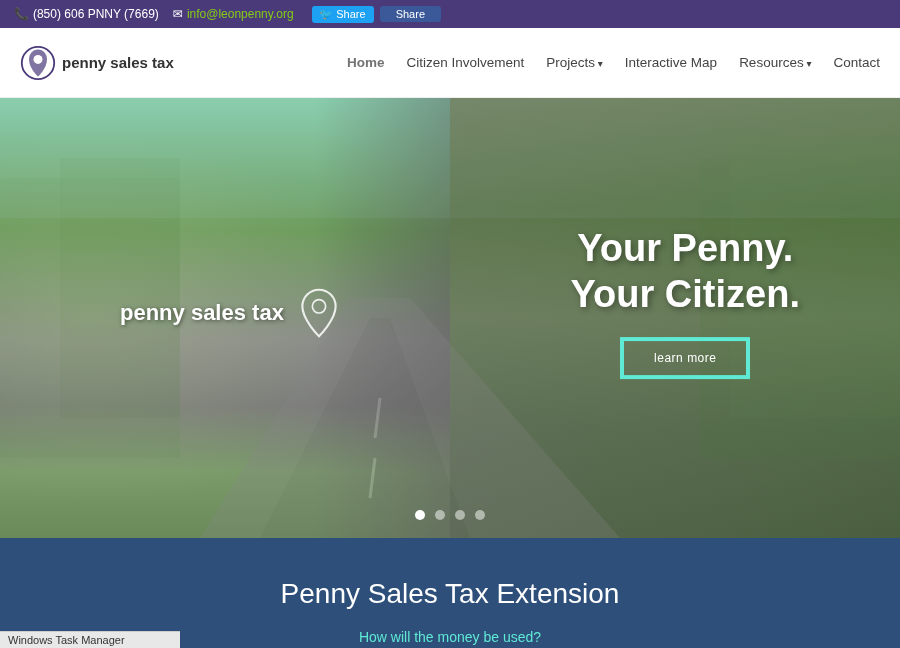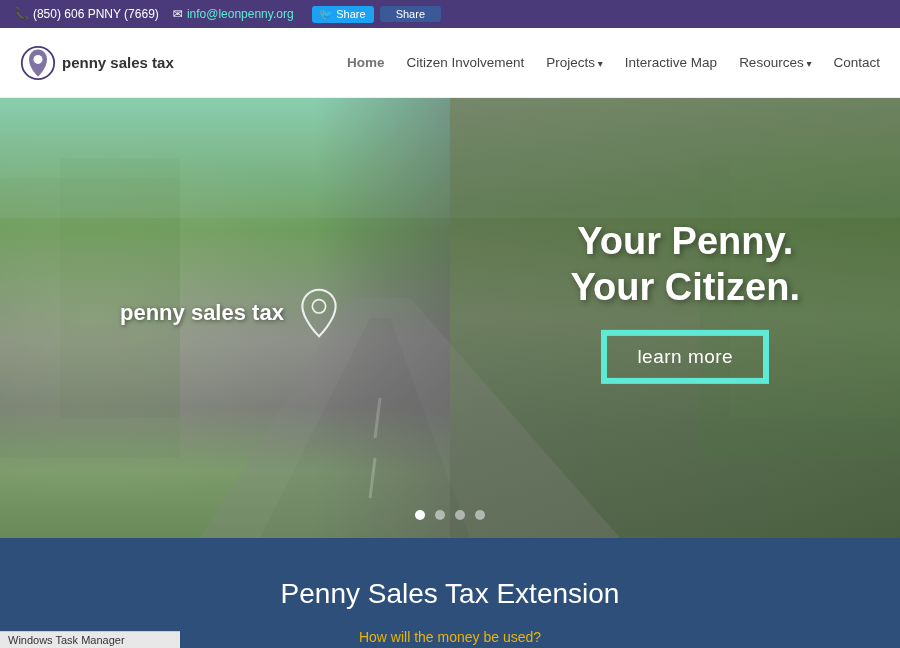--- a/index.html
+++ b/index.html
@@ -11,21 +11,21 @@
       color: #fff;
       font-size: 12px;
       padding: 4px 14px;
       display: flex;
       align-items: center;
       gap: 14px;
       height: 28px;
     }
     .top-bar-phone { display: flex; align-items: center; gap: 4px; }
     .top-bar-email { display: flex; align-items: center; gap: 4px; }
-    .top-bar-email a { color: #5eead4; text-decoration: none; }
+    .top-bar-email a { color: #84cc16; text-decoration: none; }
     .top-bar-social { display: flex; align-items: center; gap: 6px; margin-left: 4px; }
     .btn-tweet {
       background: #1da1f2;
       color: #fff;
       border: none;
       border-radius: 3px;
       font-size: 11px;
       padding: 2px 8px;
       cursor: pointer;
       display: flex; align-items: center; gap: 3px;
@@ -143,25 +143,25 @@
     }
     .hero-title {
       font-size: 38px;
       font-weight: bold;
       text-shadow: 2px 2px 6px rgba(0,0,0,0.4);
       line-height: 1.2;
       margin-bottom: 20px;
     }
     .hero-btn {
       display: inline-block;
-      border: 6px solid #5eead4;
+      border: 4px solid #5eead4;
       color: #fff;
       background: transparent;
       padding: 10px 30px;
-      font-size: 19px;
+      font-size: 12px;
       cursor: pointer;
       text-decoration: none;
       letter-spacing: 0.5px;
     }
     
     .hero-dots {
       position: absolute;
       bottom: 18px;
       left: 50%;
       transform: translateX(-50%);
@@ -183,21 +183,21 @@
       color: #fff;
       min-height: 108px;
     }
     .section-title {
       font-size: 28px;
       font-weight: 300;
       margin-bottom: 19px;
     }
     .section-subtitle {
       font-size: 14px;
-      color: #eab308;
+      color: #5eead4;
     }
 
     
     .taskbar {
       position: fixed;
       bottom: 0;
       left: 0;
       width: 180px;
       background: #e8e8e8;
       border-top: 1px solid #ccc;

